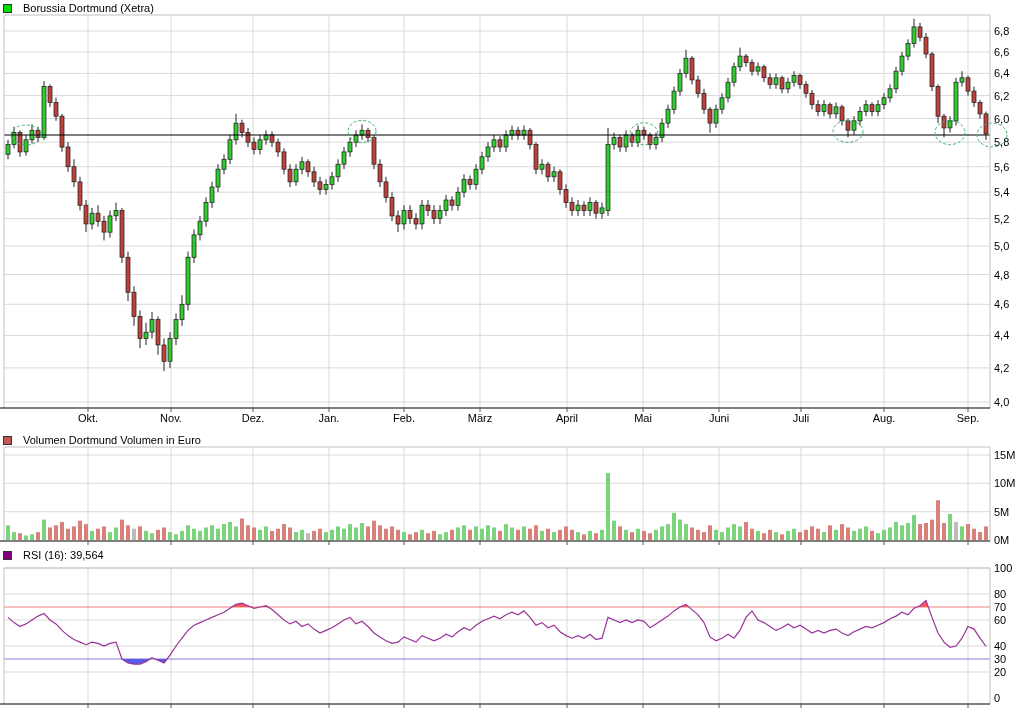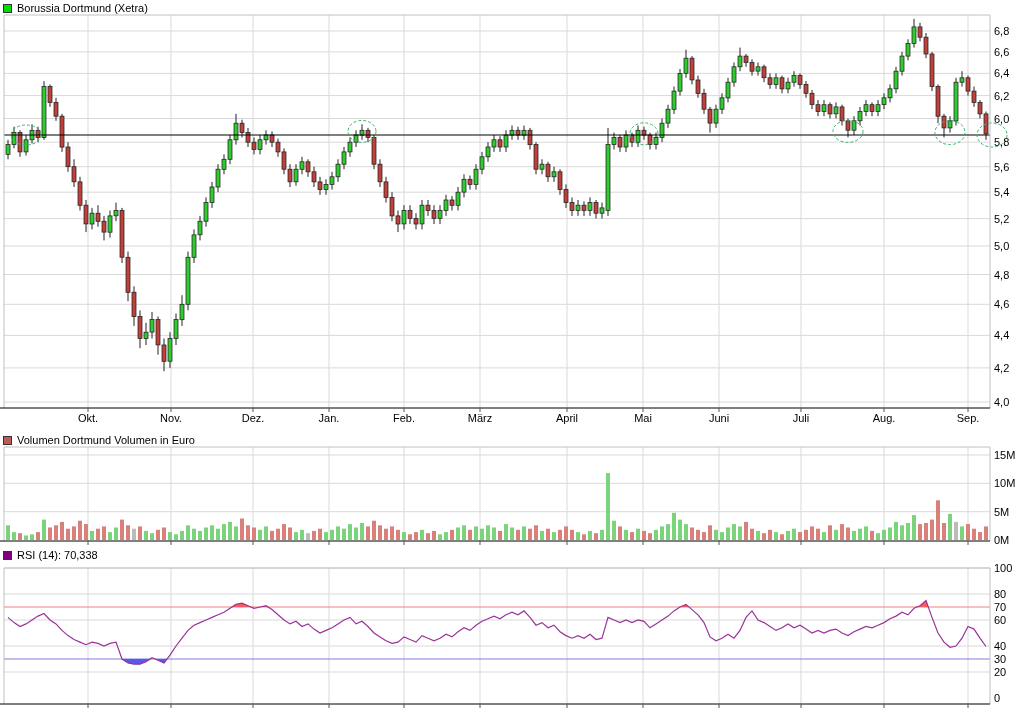--- a/index.html
+++ b/index.html
@@ -1,20 +1,20 @@
 <!DOCTYPE html>
 <html><head>
 <meta charset="utf-8">
 <style>
   html,body{margin:0;padding:0;background:#fff;}
   .stage{position:relative;width:1034px;height:712px;background:#fff;overflow:hidden;
          font-family:"Liberation Sans",sans-serif;}
   svg{position:absolute;left:0;top:0;}
   svg text{font-family:"Liberation Sans",sans-serif;font-size:11px;fill:#000;}
-  .legend{position:absolute;left:3px;display:flex;align-items:center;gap:5px;
+  .legend{position:absolute;left:3px;display:flex;align-items:center;gap:11px;
           font-size:11px;color:#000;z-index:5;}
   .sq{display:inline-block;width:9px;height:9px;border:1px solid #333;box-sizing:border-box;}
 </style>
 </head>
 <body>
 
 <div class="stage">
 
   <svg id="chart" width="1034" height="712">
       <g>
@@ -712,16 +712,16 @@
     <span>Borussia Dortmund (Xetra)</span>
   </div>
 
   <div class="legend" style="top:434px">
     <span class="sq" style="background: rgb(192, 90, 85);"></span>
     <span>Volumen Dortmund Volumen in Euro</span>
   </div>
 
   <div class="legend" style="top:549px">
     <span class="sq" style="background: rgb(128, 0, 128);"></span>
-    <span>RSI (14): 70,338</span>
+    <span>RSI (16): 39,564</span>
   </div>
 
 </div>
 
 </body></html>

